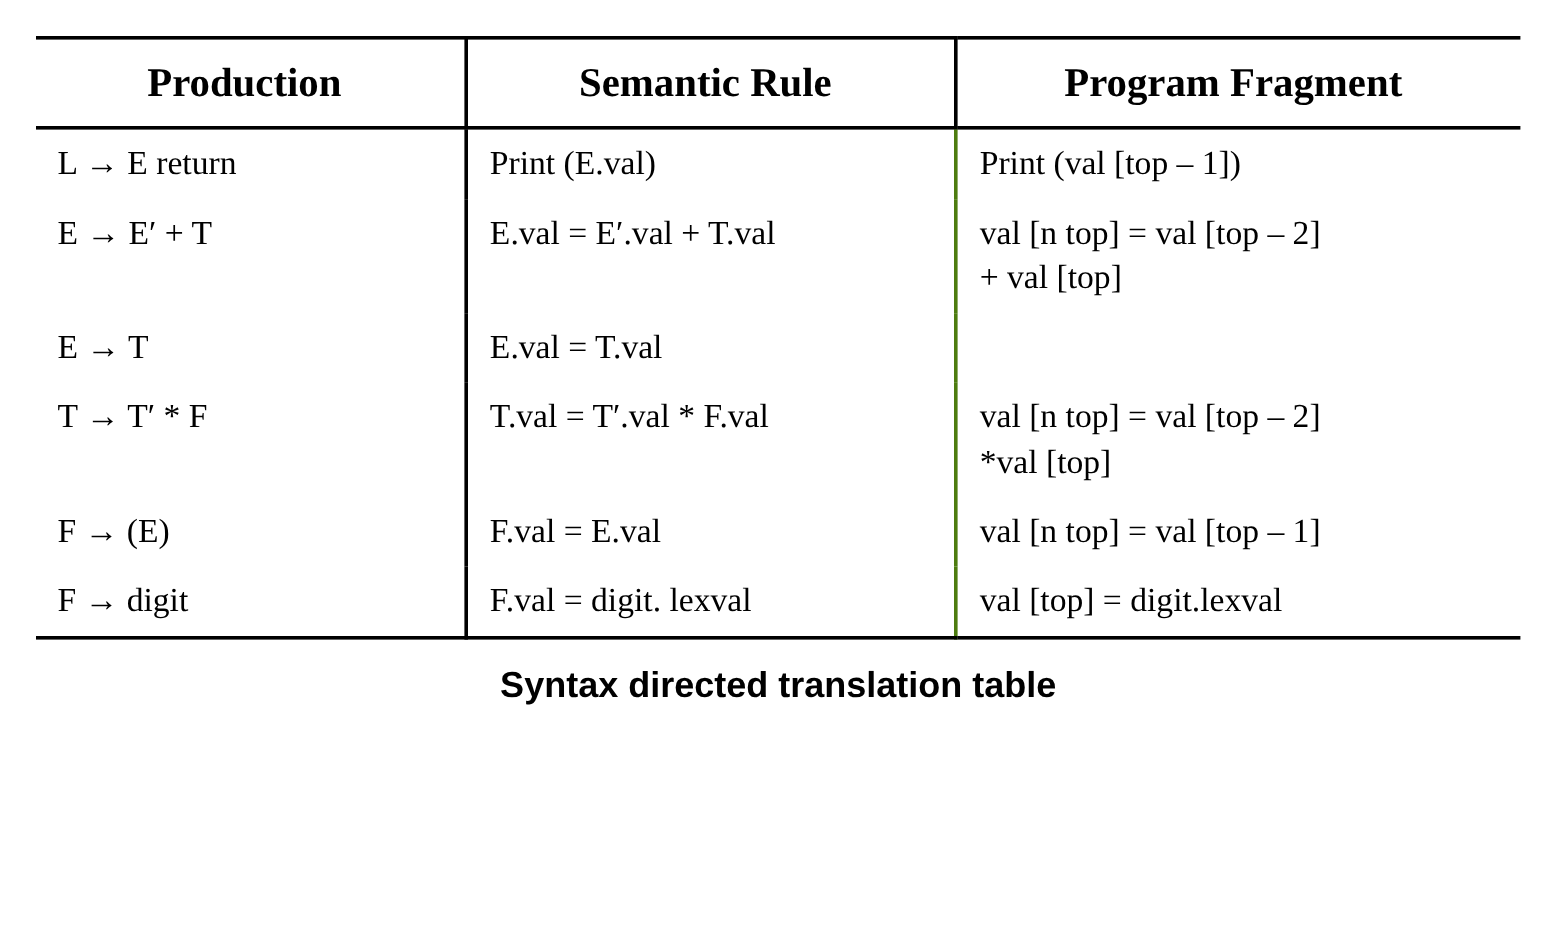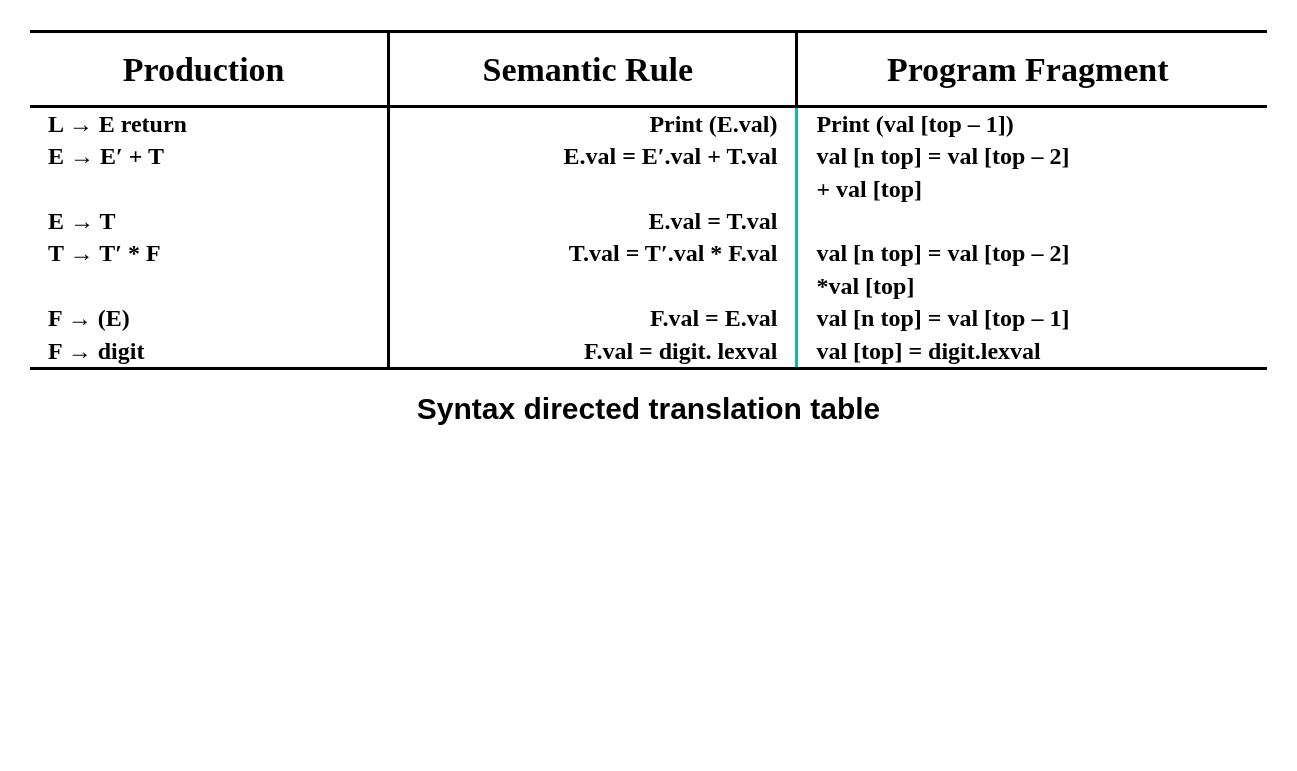--- a/index.html
+++ b/index.html
@@ -33,27 +33,26 @@
     thead th.col-sem {
       border-right: 3px solid #000;
       width: 33%;
       text-align: center;
     }
     thead th.col-frag {
       width: 38%;
     }
     tbody td {
       vertical-align: top;
-      padding: 0 18px;
-      font-size: 24px;
+      padding: 10px 18px;
+      font-size: 28px;
       white-space: pre-line;
-      font-weight: bold;
     }
     tbody td.col-prod { border-right: 3px solid #000; }
-    tbody td.col-sem { border-right: 3px solid #14b8a6; text-align: right; }
+    tbody td.col-sem { border-right: 3px solid #4d7c0f; }
     tbody tr:last-child td {
       border-bottom: 3px solid #000;
     }
     .caption {
       text-align: center;
       font-weight: 700;
       font-size: 30px;
       margin-top: 22px;
       font-family: Arial, Helvetica, sans-serif;
     }

